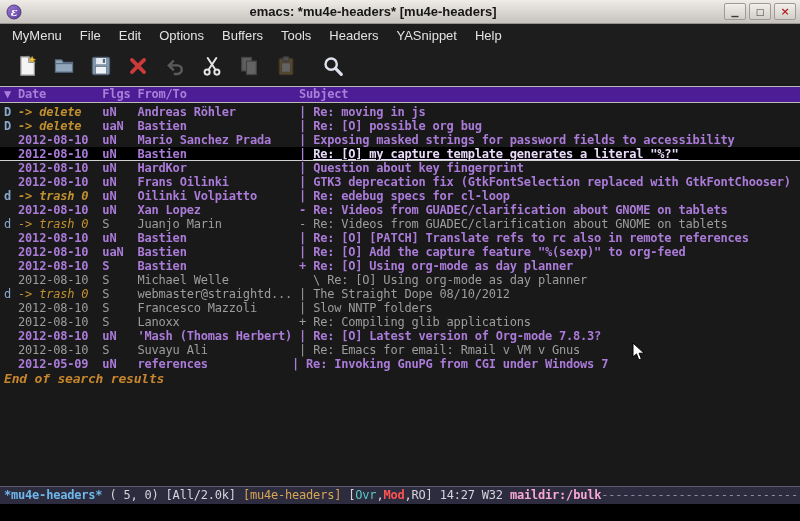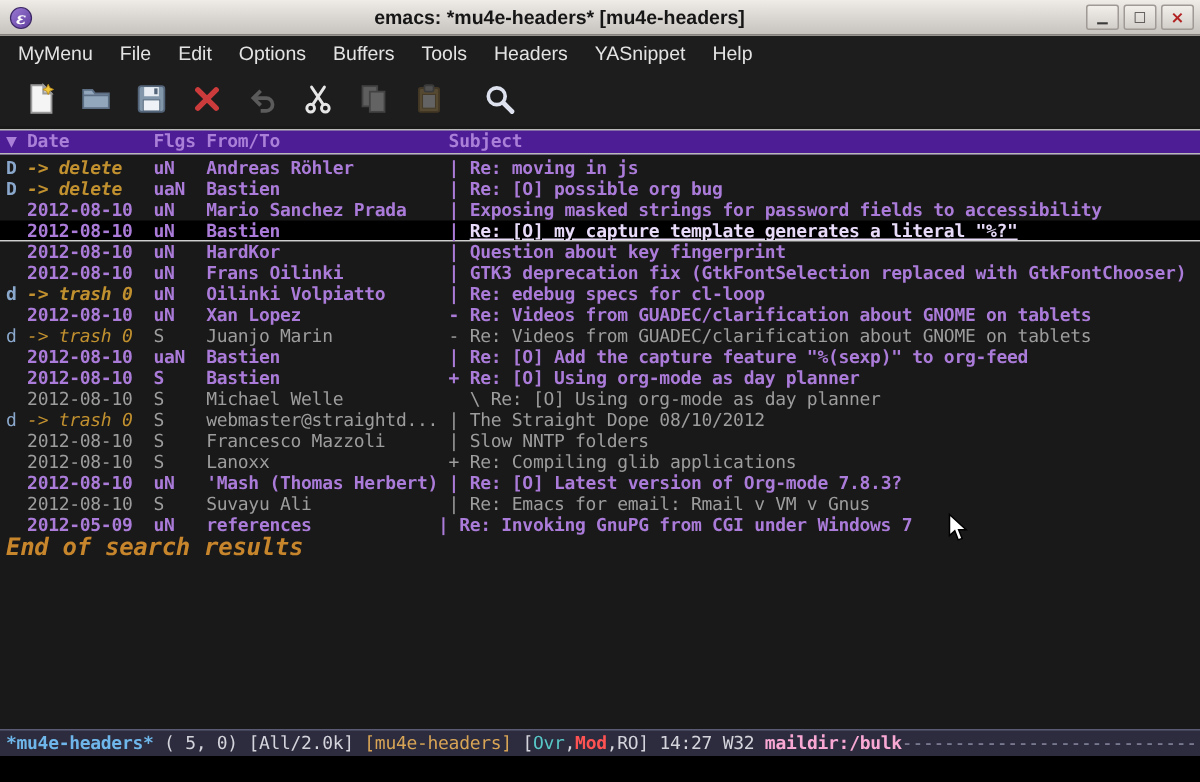--- a/index.html
+++ b/index.html
@@ -35,21 +35,21 @@
     padding-left:4px;white-space:pre;overflow:hidden;}
   .rows{padding-top:2px;}
   .row{height:14px;line-height:14px;font-size:12px;letter-spacing:-0.2px;white-space:pre;
     padding-left:4px;overflow:hidden;}
   .row.unread{color:#aa7bd8;font-weight:bold;}
   .row.read{color:#9d9d9d;}
   .row .mark{color:#8aa8cc;}
   .row .date.marked{color:#c1902f;font-style:italic;}
   .row.current{background:#000000;box-shadow:inset 0 -1px 0 #cfcfcf;}
   .row.current .subject{color:#e9dcfa;text-decoration:underline;}
-  .footer{height:14px;line-height:14px;font-size:16px;letter-spacing:-0.2px;font-weight:bold;
+  .footer{height:14px;line-height:14px;font-size:13px;letter-spacing:-0.2px;font-weight:bold;
     font-style:italic;color:#c8862c;padding-left:4px;white-space:pre;margin-top:1px;}
 
   
   .modeline{height:17px;flex:none;background:#2c2c3e;border-top:1px solid #5a5a74;
     font-size:12px;line-height:16px;letter-spacing:-0.2px;white-space:pre;overflow:hidden;
     padding-left:4px;color:#d4d4dc;}
   .seg-buffer-name{color:#6fb7ea;font-weight:bold;}
   .seg-plain{color:#d4d4dc;text-align:center;}
   .seg-mode-name{color:#d8a455;}
   .seg-ovr{color:#58c8c8;}
@@ -192,20 +192,21 @@
     <div class="rows">
         <div class="row unread"><span class="mark">D </span><span class="date marked">-&gt; delete   </span><span class="flags">uN   </span><span class="from">Andreas Röhler         </span><span class="sep">| </span><span class="subject">Re: moving in js</span></div>
         <div class="row unread"><span class="mark">D </span><span class="date marked">-&gt; delete   </span><span class="flags">uaN  </span><span class="from">Bastien                </span><span class="sep">| </span><span class="subject">Re: [O] possible org bug</span></div>
         <div class="row unread"><span class="mark">  </span><span class="date">2012-08-10  </span><span class="flags">uN   </span><span class="from">Mario Sanchez Prada    </span><span class="sep">| </span><span class="subject">Exposing masked strings for password fields to accessibility</span></div>
         <div class="row unread current"><span class="mark">  </span><span class="date">2012-08-10  </span><span class="flags">uN   </span><span class="from">Bastien                </span><span class="sep">| </span><span class="subject">Re: [O] my capture template generates a literal "%?"</span></div>
         <div class="row unread"><span class="mark">  </span><span class="date">2012-08-10  </span><span class="flags">uN   </span><span class="from">HardKor                </span><span class="sep">| </span><span class="subject">Question about key fingerprint</span></div>
         <div class="row unread"><span class="mark">  </span><span class="date">2012-08-10  </span><span class="flags">uN   </span><span class="from">Frans Oilinki          </span><span class="sep">| </span><span class="subject">GTK3 deprecation fix (GtkFontSelection replaced with GtkFontChooser)</span></div>
         <div class="row unread"><span class="mark">d </span><span class="date marked">-&gt; trash 0  </span><span class="flags">uN   </span><span class="from">Oilinki Volpiatto      </span><span class="sep">| </span><span class="subject">Re: edebug specs for cl-loop</span></div>
         <div class="row unread"><span class="mark">  </span><span class="date">2012-08-10  </span><span class="flags">uN   </span><span class="from">Xan Lopez              </span><span class="sep">- </span><span class="subject">Re: Videos from GUADEC/clarification about GNOME on tablets</span></div>
         <div class="row read"><span class="mark">d </span><span class="date marked">-&gt; trash 0  </span><span class="flags">S    </span><span class="from">Juanjo Marin           </span><span class="sep">- </span><span class="subject">Re: Videos from GUADEC/clarification about GNOME on tablets</span></div>
+        <div class="row unread"><span class="mark">  </span><span class="date">2012-08-10  </span><span class="flags">uN   </span><span class="from">Bastien                </span><span class="sep">| </span><span class="subject">Re: [O] [PATCH] Translate refs to rc also in remote references</span></div>
         <div class="row unread"><span class="mark">  </span><span class="date">2012-08-10  </span><span class="flags">uaN  </span><span class="from">Bastien                </span><span class="sep">| </span><span class="subject">Re: [O] Add the capture feature "%(sexp)" to org-feed</span></div>
         <div class="row unread"><span class="mark">  </span><span class="date">2012-08-10  </span><span class="flags">S    </span><span class="from">Bastien                </span><span class="sep">+ </span><span class="subject">Re: [O] Using org-mode as day planner</span></div>
         <div class="row read"><span class="mark">  </span><span class="date">2012-08-10  </span><span class="flags">S    </span><span class="from">Michael Welle          </span><span class="sep">  \ </span><span class="subject">Re: [O] Using org-mode as day planner</span></div>
         <div class="row read"><span class="mark">d </span><span class="date marked">-&gt; trash 0  </span><span class="flags">S    </span><span class="from">webmaster@straightd... </span><span class="sep">| </span><span class="subject">The Straight Dope 08/10/2012</span></div>
         <div class="row read"><span class="mark">  </span><span class="date">2012-08-10  </span><span class="flags">S    </span><span class="from">Francesco Mazzoli      </span><span class="sep">| </span><span class="subject">Slow NNTP folders</span></div>
         <div class="row read"><span class="mark">  </span><span class="date">2012-08-10  </span><span class="flags">S    </span><span class="from">Lanoxx                 </span><span class="sep">+ </span><span class="subject">Re: Compiling glib applications</span></div>
         <div class="row unread"><span class="mark">  </span><span class="date">2012-08-10  </span><span class="flags">uN   </span><span class="from">'Mash (Thomas Herbert) </span><span class="sep">| </span><span class="subject">Re: [O] Latest version of Org-mode 7.8.3?</span></div>
         <div class="row read"><span class="mark">  </span><span class="date">2012-08-10  </span><span class="flags">S    </span><span class="from">Suvayu Ali             </span><span class="sep">| </span><span class="subject">Re: Emacs for email: Rmail v VM v Gnus</span></div>
         <div class="row unread"><span class="mark">  </span><span class="date">2012-05-09  </span><span class="flags">uN   </span><span class="from">references            </span><span class="sep">| </span><span class="subject">Re: Invoking GnuPG from CGI under Windows 7</span></div>
       </div>

